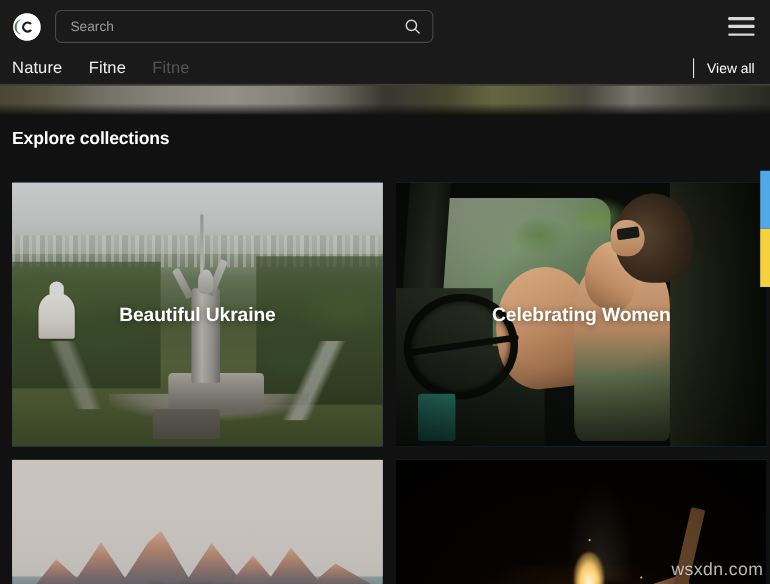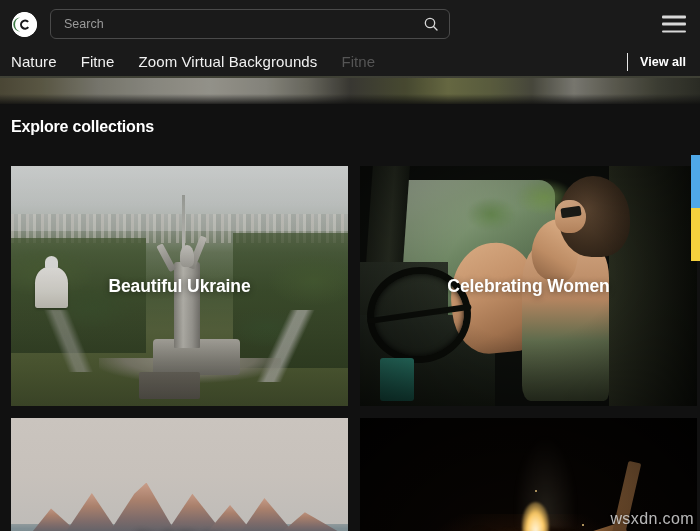--- a/index.html
+++ b/index.html
@@ -50,21 +50,21 @@
     display: flex;
     align-items: center;
     justify-content: center;
     overflow: hidden;
   }
   .logo svg { display: block; }
 
   .search-wrap {
     position: relative;
     margin-left: 13px;
-    width: 400px;
+    width: 344px;
     height: 30px;
     flex: 0 0 auto;
   }
 
   .search-input {
     width: 100%;
     height: 100%;
     background: #1a1a1a;
     border: 1px solid #4a4a4a;
     border-radius: 6px;
@@ -151,21 +151,21 @@
     width: 1px;
     height: 18px;
     background: #e6e6e6;
     flex: 0 0 auto;
     margin: 0 12px 0 0;
   }
 
   .view-all {
     color: #ffffff;
     font-size: 12.6px;
-    font-weight: bold;
+    font-weight: normal;
     padding-right: 14px;
     cursor: pointer;
     flex: 0 0 auto;
   }
 
   
   .hero-strip {
     position: absolute;
     top: 76px; left: 0;
     width: 700px;
@@ -464,21 +464,20 @@
         <span></span>
         <span></span>
         <span></span>
       </div>
     </div>
 
     <div class="nav-row">
       <div class="nav-scroll">
         <span class="nav-item">Nature</span>
         <span class="nav-item">Fitne</span>
-        <span class="nav-item">Zoom Virtual Backgrounds</span>
         <span class="nav-item faded">Fitne</span>
         <div class="nav-fade"></div>
       </div>
       <div class="nav-divider"></div>
       <span class="view-all">View all</span>
     </div>
   </div>
 
   <div class="hero-strip">
     <div class="hero-img"></div>

